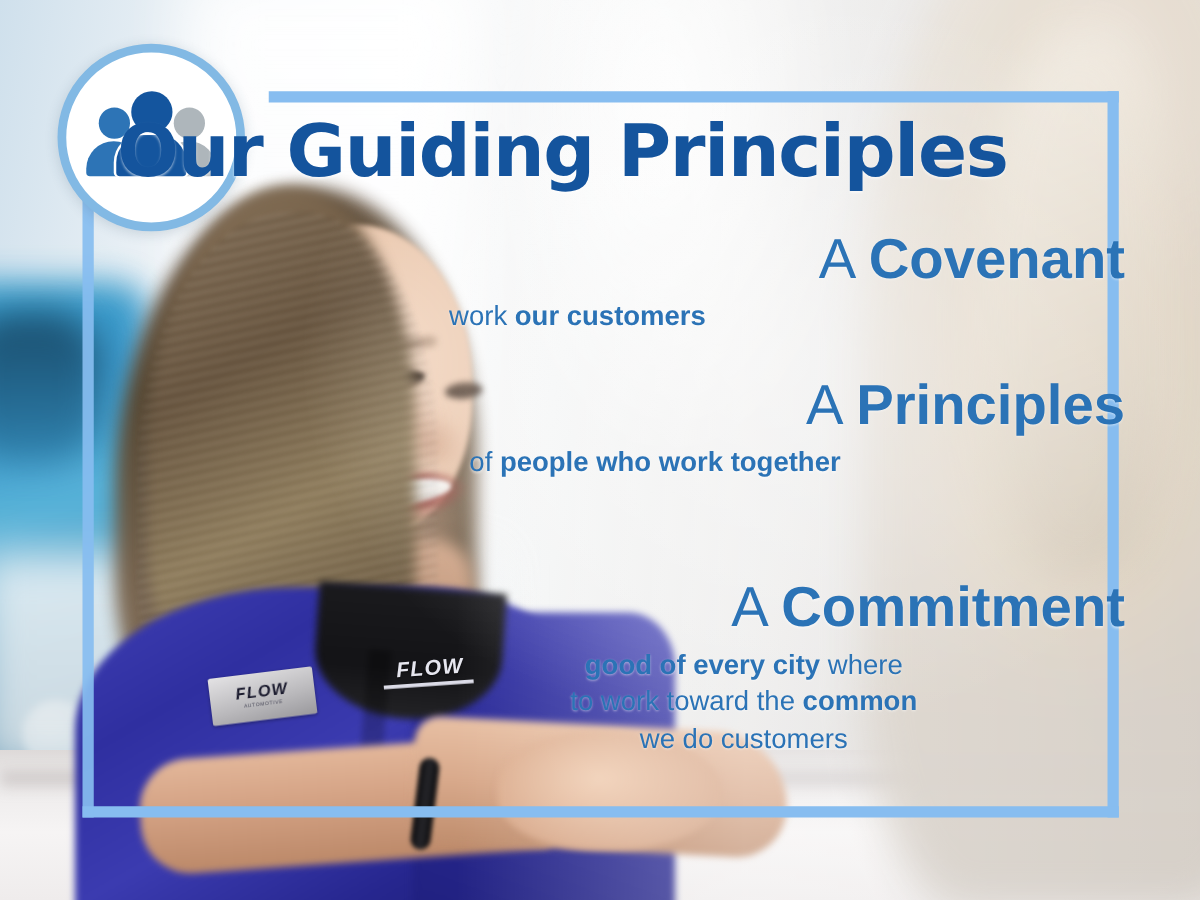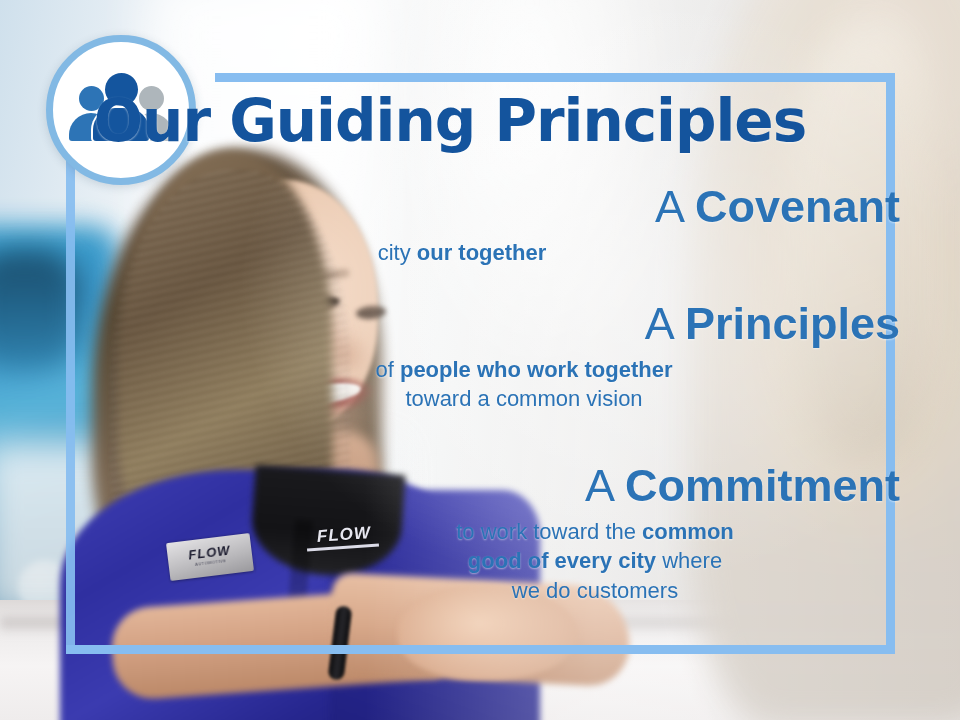--- a/index.html
+++ b/index.html
@@ -371,35 +371,34 @@
     </div>
   </div>
 
   <div class="content">
 
     <div class="title" style="color: rgb(20, 84, 157);">Our Guiding Principles</div>
 
     <div class="block b1">
       <div class="headline" style="color: rgb(43, 115, 182);"><span class="art">A </span><span class="word">Covenant</span></div>
       <div class="sub" style="color: rgb(43, 115, 182);">
-          <span class="ln"><span>city </span><b>our together</b></span>
+          <span class="ln"><span>work </span><b>our customers</b></span>
         </div>
     </div>
 
     <div class="block b2">
       <div class="headline" style="color: rgb(43, 115, 182);"><span class="art">A </span><span class="word">Principles</span></div>
       <div class="sub" style="color: rgb(43, 115, 182); text-align: center;">
           <span class="ln"><span>of </span><b>people who work together</b></span>
-          <span class="ln"><span>toward a common vision</span></span>
         </div>
     </div>
 
     <div class="block b3">
       <div class="headline" style="color: rgb(43, 115, 182);"><span class="art">A </span><span class="word">Commitment</span></div>
       <div class="sub" style="color: rgb(43, 115, 182);">
+          <span class="ln"><b>good of every city</b><span> where</span></span>
           <span class="ln"><span>to work toward the </span><b>common</b></span>
-          <span class="ln"><b>good of every city</b><span> where</span></span>
           <span class="ln"><span>we do customers</span></span>
         </div>
     </div>
 
   </div>
 </div>
 
 </body></html>

